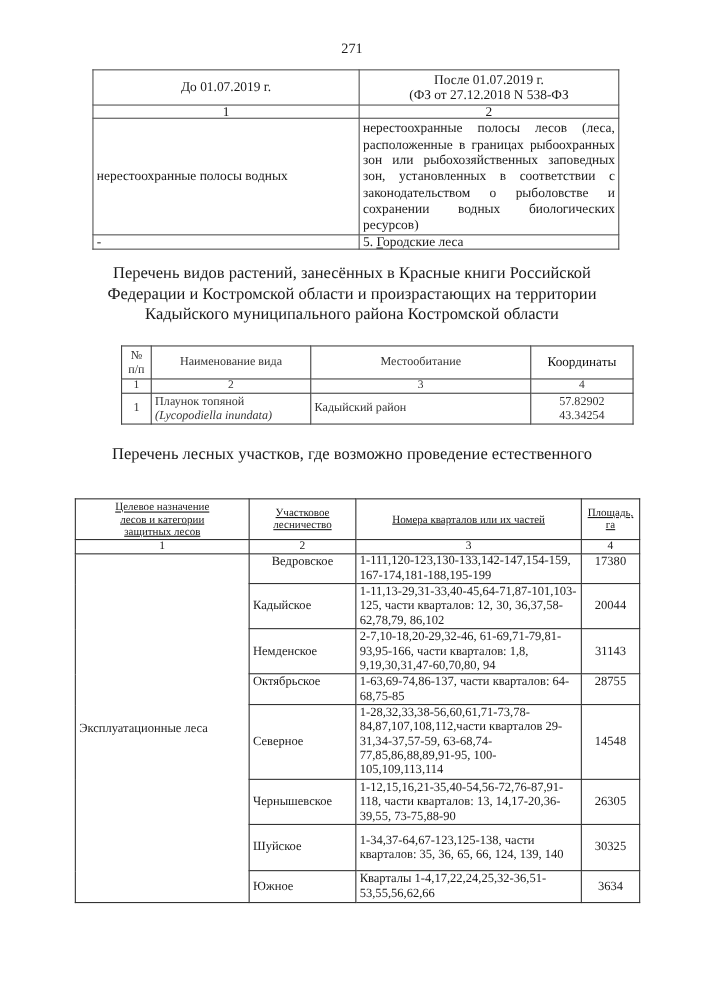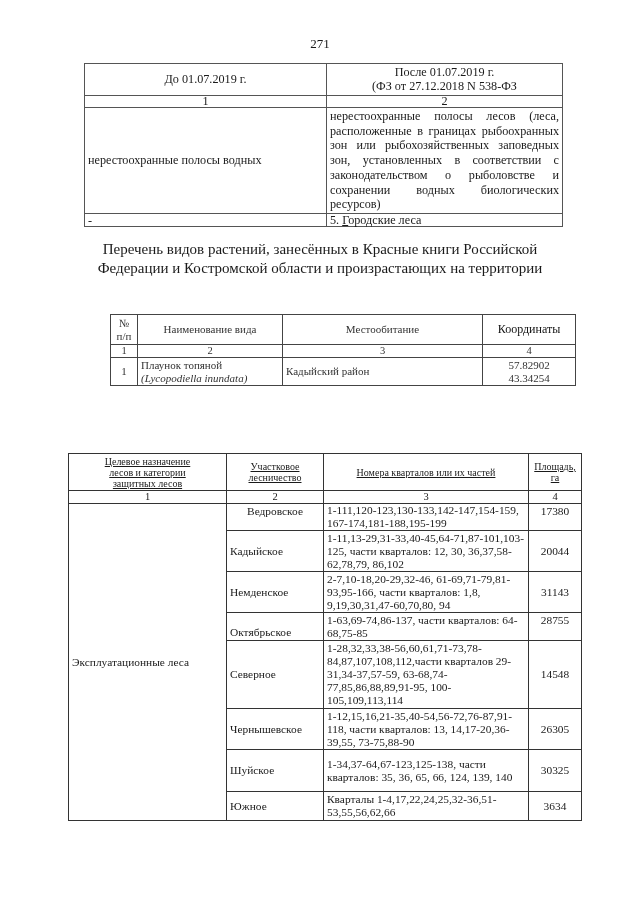--- a/index.html
+++ b/index.html
@@ -60,20 +60,21 @@
   <tr style="height:13px">
     <td style="line-height:12px">-</td>
     <td style="line-height:12px"><span>5. </span><span class="ul">Г</span><span>ородские леса</span></td>
   </tr>
 </tbody>
   </table>
 
 <div id="title2" class="abs title">
   <div>Перечень видов растений, занесённых в Красные книги Российской</div>
   <div>Федерации и Костромской области и произрастающих на территории</div>
+  <div>Кадыйского муниципального района Костромской области</div>
 </div>
 
 <table id="t2">
   <colgroup>
       <col style="width:27px">
       <col style="width:145px">
       <col style="width:200px">
       <col style="width:93px">
     </colgroup>
   <tbody>
@@ -101,20 +102,21 @@
     <td>Кадыйский район</td>
     <td class="c">
       <div>57.82902</div>
       <div>43.34254</div>
     </td>
   </tr>
 </tbody>
   </table>
 
 <div id="title3" class="abs title">
+  <div>Перечень лесных участков, где возможно проведение естественного</div>
 </div>
 
 <table id="t3">
   <colgroup>
       <col style="width:158px">
       <col style="width:97px">
       <col style="width:205px">
       <col style="width:53px">
     </colgroup>
   <tbody>
@@ -151,21 +153,21 @@
     <td>Кадыйское</td>
     <td>1-11,13-29,31-33,40-45,64-71,87-101,103-125, части кварталов: 12, 30, 36,37,58-62,78,79, 86,102</td>
     <td class="c">20044</td>
   </tr>
   <tr style="height:41px">
     <td>Немденское</td>
     <td>2-7,10-18,20-29,32-46, 61-69,71-79,81-93,95-166, части кварталов: 1,8, 9,19,30,31,47-60,70,80, 94</td>
     <td class="c">31143</td>
   </tr>
   <tr style="height:28px">
-    <td style="vertical-align:top;padding-top:13px">Октябрьское</td>
+    <td style="vertical-align:top;padding-top:1px">Октябрьское</td>
     <td>1-63,69-74,86-137, части кварталов: 64-68,75-85</td>
     <td class="c" style="vertical-align:top;padding-top:1px">28755</td>
   </tr>
   <tr style="height:68px">
     <td>Северное</td>
     <td>1-28,32,33,38-56,60,61,71-73,78-84,87,107,108,112,части кварталов 29-31,34-37,57-59, 63-68,74-77,85,86,88,89,91-95, 100-105,109,113,114</td>
     <td class="c">14548</td>
   </tr>
   <tr style="height:41px">
     <td>Чернышевское</td>

